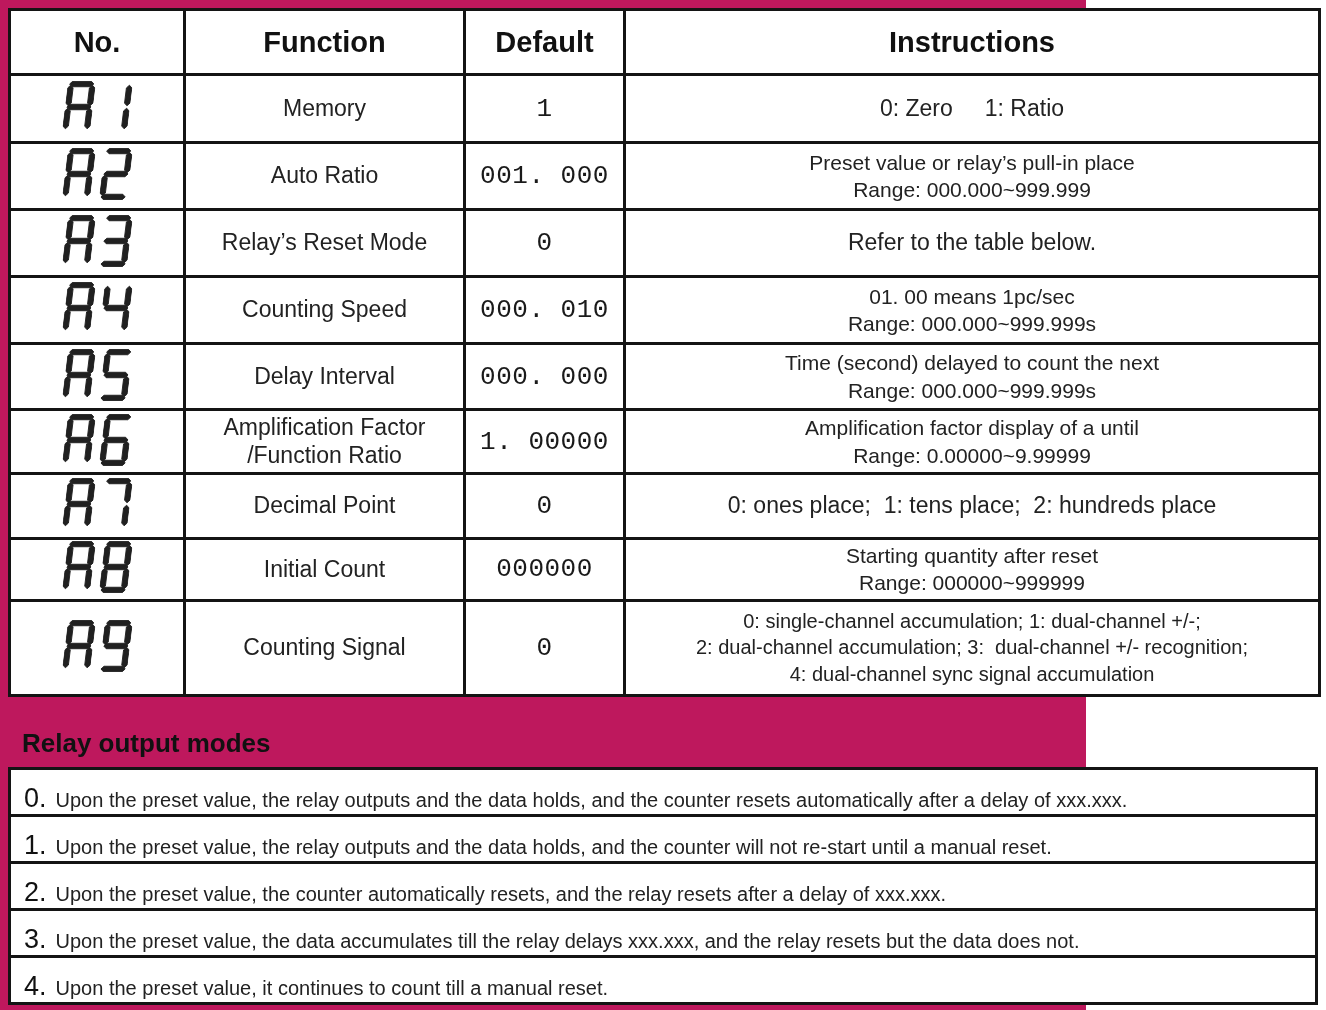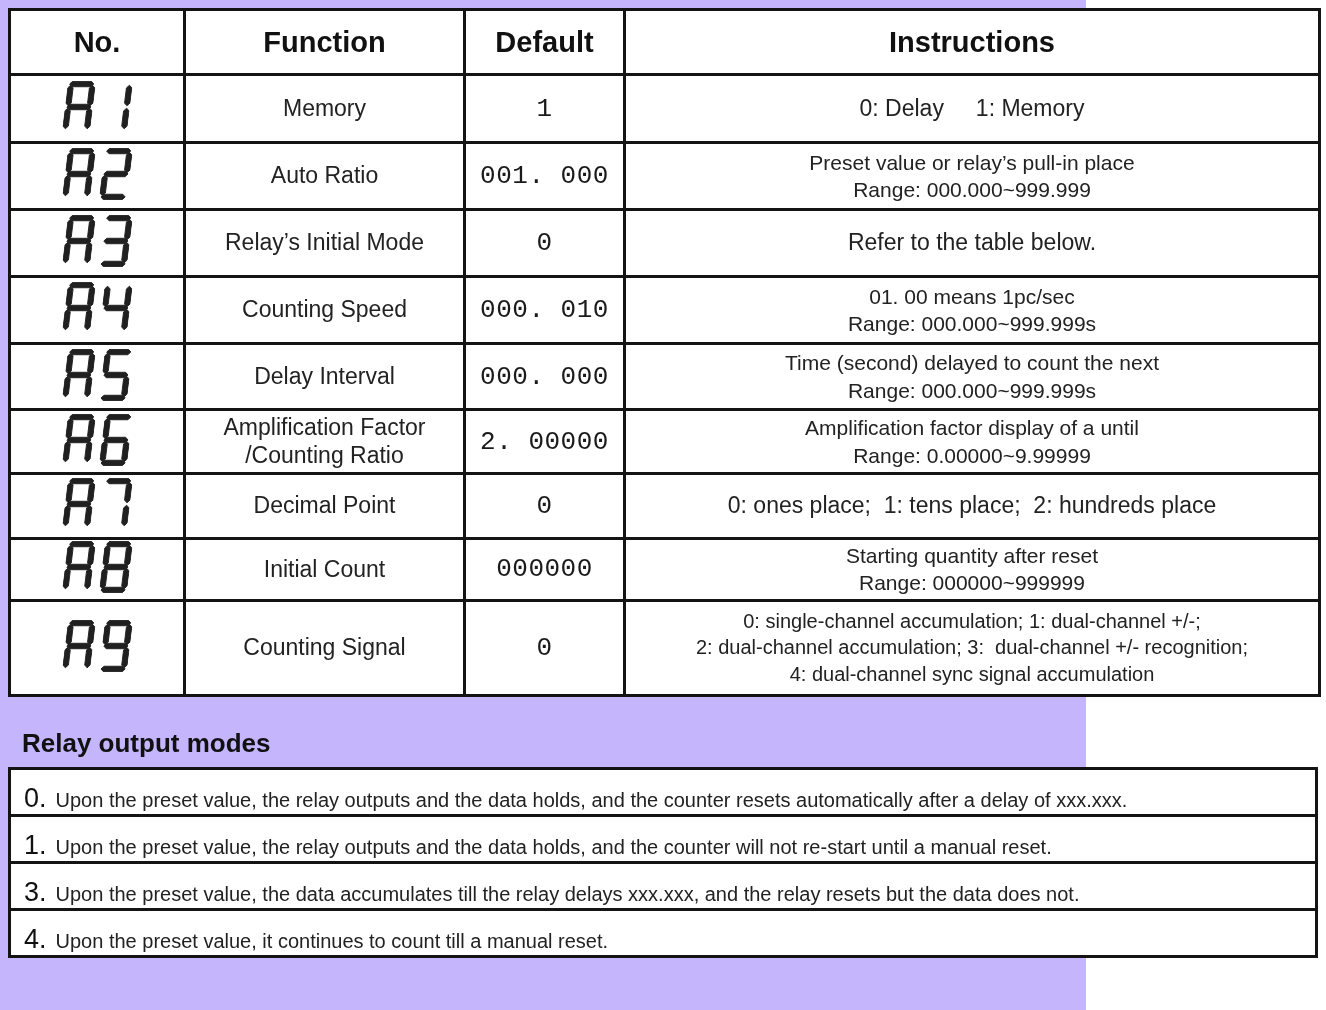--- a/index.html
+++ b/index.html
@@ -2,21 +2,21 @@
 <html><head>
 <meta charset="utf-8">
 <style>
   *{box-sizing:border-box;margin:0;padding:0}
   html,body{background:#ffffff}
   body{
     width:1326px;height:1010px;
     font-family:"Liberation Sans",sans-serif;
     color:#1c1c1c;
   }
-  .page{position:relative;width:1086px;height:1010px;padding:8px 8px 0 8px;background:#c4b5fd}
+  .page{position:relative;width:1086px;height:1010px;padding:8px 8px 0 8px;background:#be185d}
 
   
   table{border-collapse:collapse;table-layout:fixed;width:1310px}
   .fn-table td,.fn-table th{border:3px solid #141414;background:#fff;overflow:hidden}
   .fn-table thead tr{height:65px}
   .fn-table th{font-size:29px;font-weight:bold;text-align:center;vertical-align:middle;color:#111}
   .fn-table tbody tr:nth-child(1){height:68px}
   .fn-table tbody tr:nth-child(2){height:67px}
   .fn-table tbody tr:nth-child(3){height:67px}
   .fn-table tbody tr:nth-child(4){height:67px}
@@ -82,21 +82,21 @@
               <svg viewBox="0 0 46 86" class="seg-digit">
                 <polygon points="41,7 45.5,11.5 45.5,36.5 41,41 36.5,36.5 36.5,11.5"></polygon>
                 <polygon points="41,45 45.5,49.5 45.5,74.5 41,79 36.5,74.5 36.5,49.5"></polygon>
               </svg>
             </span></td>
           <td class="c-fn">
             <div>Memory</div>
           </td>
           <td class="c-def">1</td>
           <td class="c-ins fs-single">
-            <div class="ins-line">0: Delay     1: Memory</div>
+            <div class="ins-line">0: Zero     1: Ratio</div>
           </td>
         </tr>
         <tr>
           <td class="c-no"><span class="sevenseg">
               <svg viewBox="0 0 46 86" class="seg-digit">
                 <polygon points="3,5 7.5,0.5 38.5,0.5 43,5 38.5,9.5 7.5,9.5"></polygon>
                 <polygon points="41,7 45.5,11.5 45.5,36.5 41,41 36.5,36.5 36.5,11.5"></polygon>
                 <polygon points="41,45 45.5,49.5 45.5,74.5 41,79 36.5,74.5 36.5,49.5"></polygon>
                 <polygon points="5,45 9.5,49.5 9.5,74.5 5,79 0.5,74.5 0.5,49.5"></polygon>
                 <polygon points="5,7 9.5,11.5 9.5,36.5 5,41 0.5,36.5 0.5,11.5"></polygon>
@@ -131,21 +131,21 @@
               </svg>
               <svg viewBox="0 0 46 86" class="seg-digit">
                 <polygon points="3,5 7.5,0.5 38.5,0.5 43,5 38.5,9.5 7.5,9.5"></polygon>
                 <polygon points="41,7 45.5,11.5 45.5,36.5 41,41 36.5,36.5 36.5,11.5"></polygon>
                 <polygon points="41,45 45.5,49.5 45.5,74.5 41,79 36.5,74.5 36.5,49.5"></polygon>
                 <polygon points="3,81 7.5,76.5 38.5,76.5 43,81 38.5,85.5 7.5,85.5"></polygon>
                 <polygon points="3,43 7.5,38.5 38.5,38.5 43,43 38.5,47.5 7.5,47.5"></polygon>
               </svg>
             </span></td>
           <td class="c-fn">
-            <div>Relay’s Initial Mode</div>
+            <div>Relay’s Reset Mode</div>
           </td>
           <td class="c-def">0</td>
           <td class="c-ins fs-single">
             <div class="ins-line">Refer to the table below.</div>
           </td>
         </tr>
         <tr>
           <td class="c-no"><span class="sevenseg">
               <svg viewBox="0 0 46 86" class="seg-digit">
                 <polygon points="3,5 7.5,0.5 38.5,0.5 43,5 38.5,9.5 7.5,9.5"></polygon>
@@ -212,23 +212,23 @@
                 <polygon points="3,5 7.5,0.5 38.5,0.5 43,5 38.5,9.5 7.5,9.5"></polygon>
                 <polygon points="41,45 45.5,49.5 45.5,74.5 41,79 36.5,74.5 36.5,49.5"></polygon>
                 <polygon points="3,81 7.5,76.5 38.5,76.5 43,81 38.5,85.5 7.5,85.5"></polygon>
                 <polygon points="5,45 9.5,49.5 9.5,74.5 5,79 0.5,74.5 0.5,49.5"></polygon>
                 <polygon points="5,7 9.5,11.5 9.5,36.5 5,41 0.5,36.5 0.5,11.5"></polygon>
                 <polygon points="3,43 7.5,38.5 38.5,38.5 43,43 38.5,47.5 7.5,47.5"></polygon>
               </svg>
             </span></td>
           <td class="c-fn">
             <div>Amplification Factor</div>
-            <div>/Counting Ratio</div>
-          </td>
-          <td class="c-def">2. 00000</td>
+            <div>/Function Ratio</div>
+          </td>
+          <td class="c-def">1. 00000</td>
           <td class="c-ins fs-double">
             <div class="ins-line">Amplification factor display of a until</div>
             <div class="ins-line">Range: 0.00000~9.99999</div>
           </td>
         </tr>
         <tr>
           <td class="c-no"><span class="sevenseg">
               <svg viewBox="0 0 46 86" class="seg-digit">
                 <polygon points="3,5 7.5,0.5 38.5,0.5 43,5 38.5,9.5 7.5,9.5"></polygon>
                 <polygon points="41,7 45.5,11.5 45.5,36.5 41,41 36.5,36.5 36.5,11.5"></polygon>
@@ -316,20 +316,23 @@
 
   <table class="mode-table">
     <tbody>
         <tr>
           <td><span class="mode-num">0.</span><span class="mode-text">Upon the preset value, the relay outputs and the data holds, and the counter resets automatically after a delay of xxx.xxx.</span></td>
         </tr>
         <tr>
           <td><span class="mode-num">1.</span><span class="mode-text">Upon the preset value, the relay outputs and the data holds, and the counter will not re-start until a manual reset.</span></td>
         </tr>
         <tr>
+          <td><span class="mode-num">2.</span><span class="mode-text">Upon the preset value, the counter automatically resets, and the relay resets after a delay of xxx.xxx.</span></td>
+        </tr>
+        <tr>
           <td><span class="mode-num">3.</span><span class="mode-text">Upon the preset value, the data accumulates till the relay delays xxx.xxx, and the relay resets but the data does not.</span></td>
         </tr>
         <tr>
           <td><span class="mode-num">4.</span><span class="mode-text">Upon the preset value, it continues to count till a manual reset.</span></td>
         </tr>
       </tbody>
   </table>
 
 </div>
 

